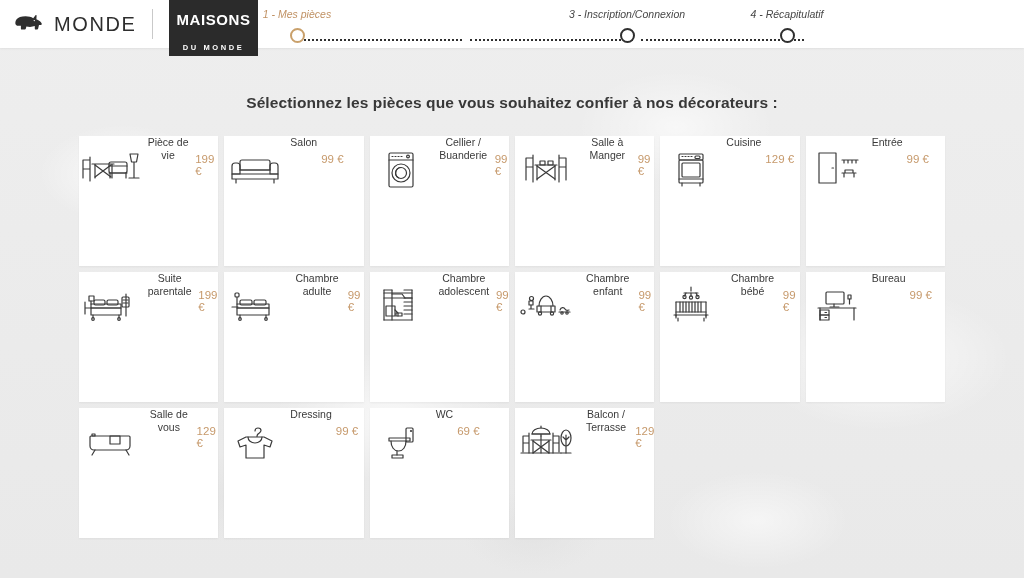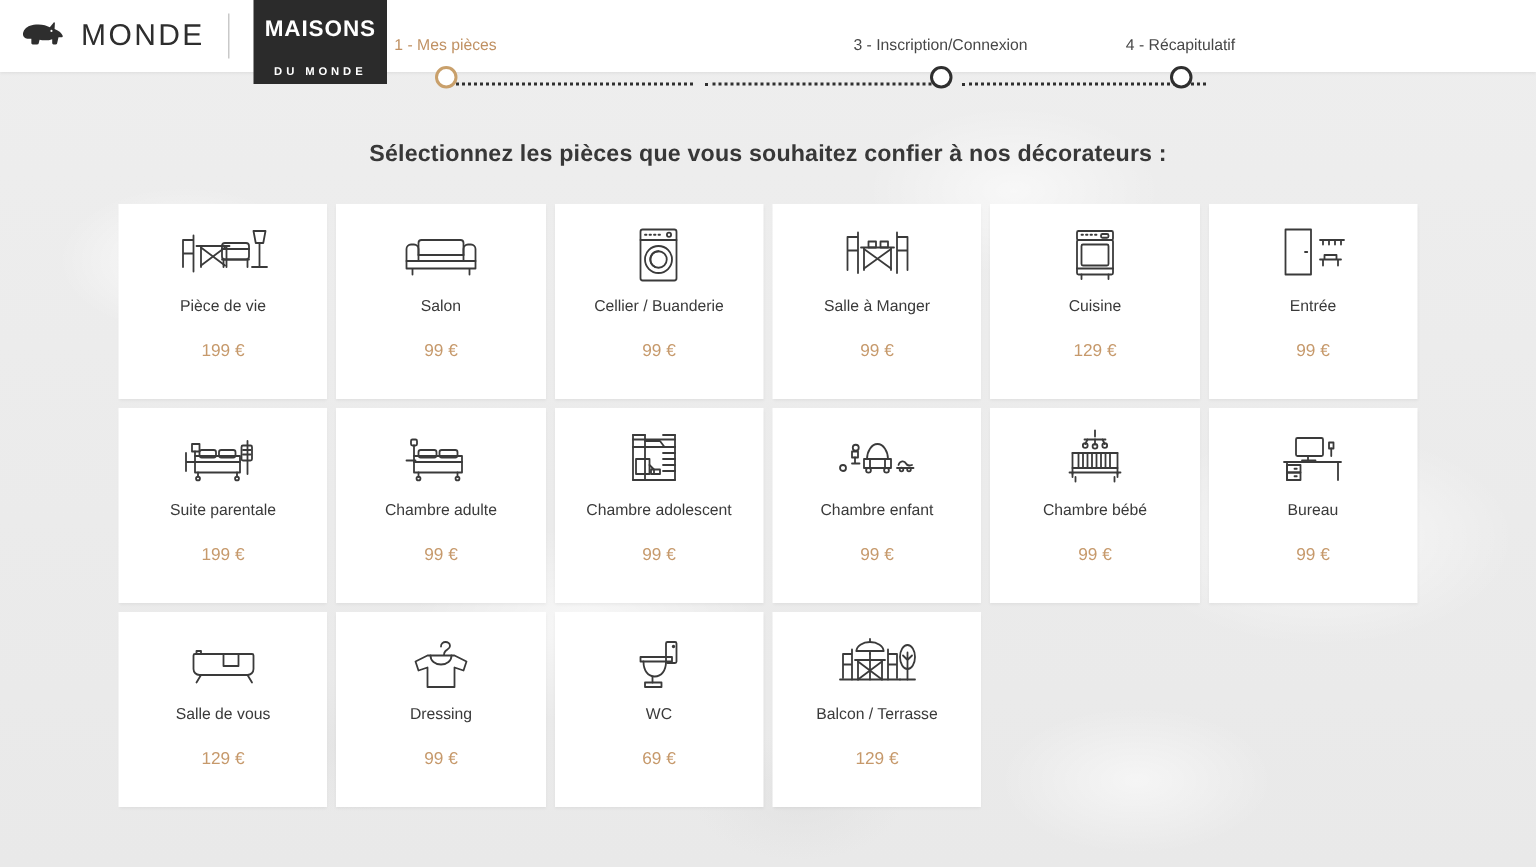--- a/index.html
+++ b/index.html
@@ -75,22 +75,23 @@
     font-weight: 700;
     letter-spacing: 2.6px;
     margin-top: 16px;
   }
 
   
   .stepper {
     position: absolute;
     left: 262px;
     right: 16px;
-    top: 16px;
+    top: 0;
     height: 64px;
+    font-style: italic;
   }
   .step {
     position: absolute;
     top: 0;
     transform: translateX(-50%);
     text-align: center;
     width: 170px;
   }
   .step-label {
     font-size: 10.5px;
@@ -132,22 +133,20 @@
     margin: 24px auto 0;
     display: grid;
     grid-template-columns: repeat(6, 1fr);
     gap: 6px;
   }
 
   .card {
     background: #ffffff;
     height: 130px;
     display: flex;
-    flex-direction: column;
-    align-items: center;
     justify-content: flex-start;
     cursor: pointer;
     box-shadow: 0 1px 2px rgba(0,0,0,.05);
   }
   .card-icon {
     height: 62px;
     display: flex;
     align-items: center;
     justify-content: center;
     padding-top: 6px;

